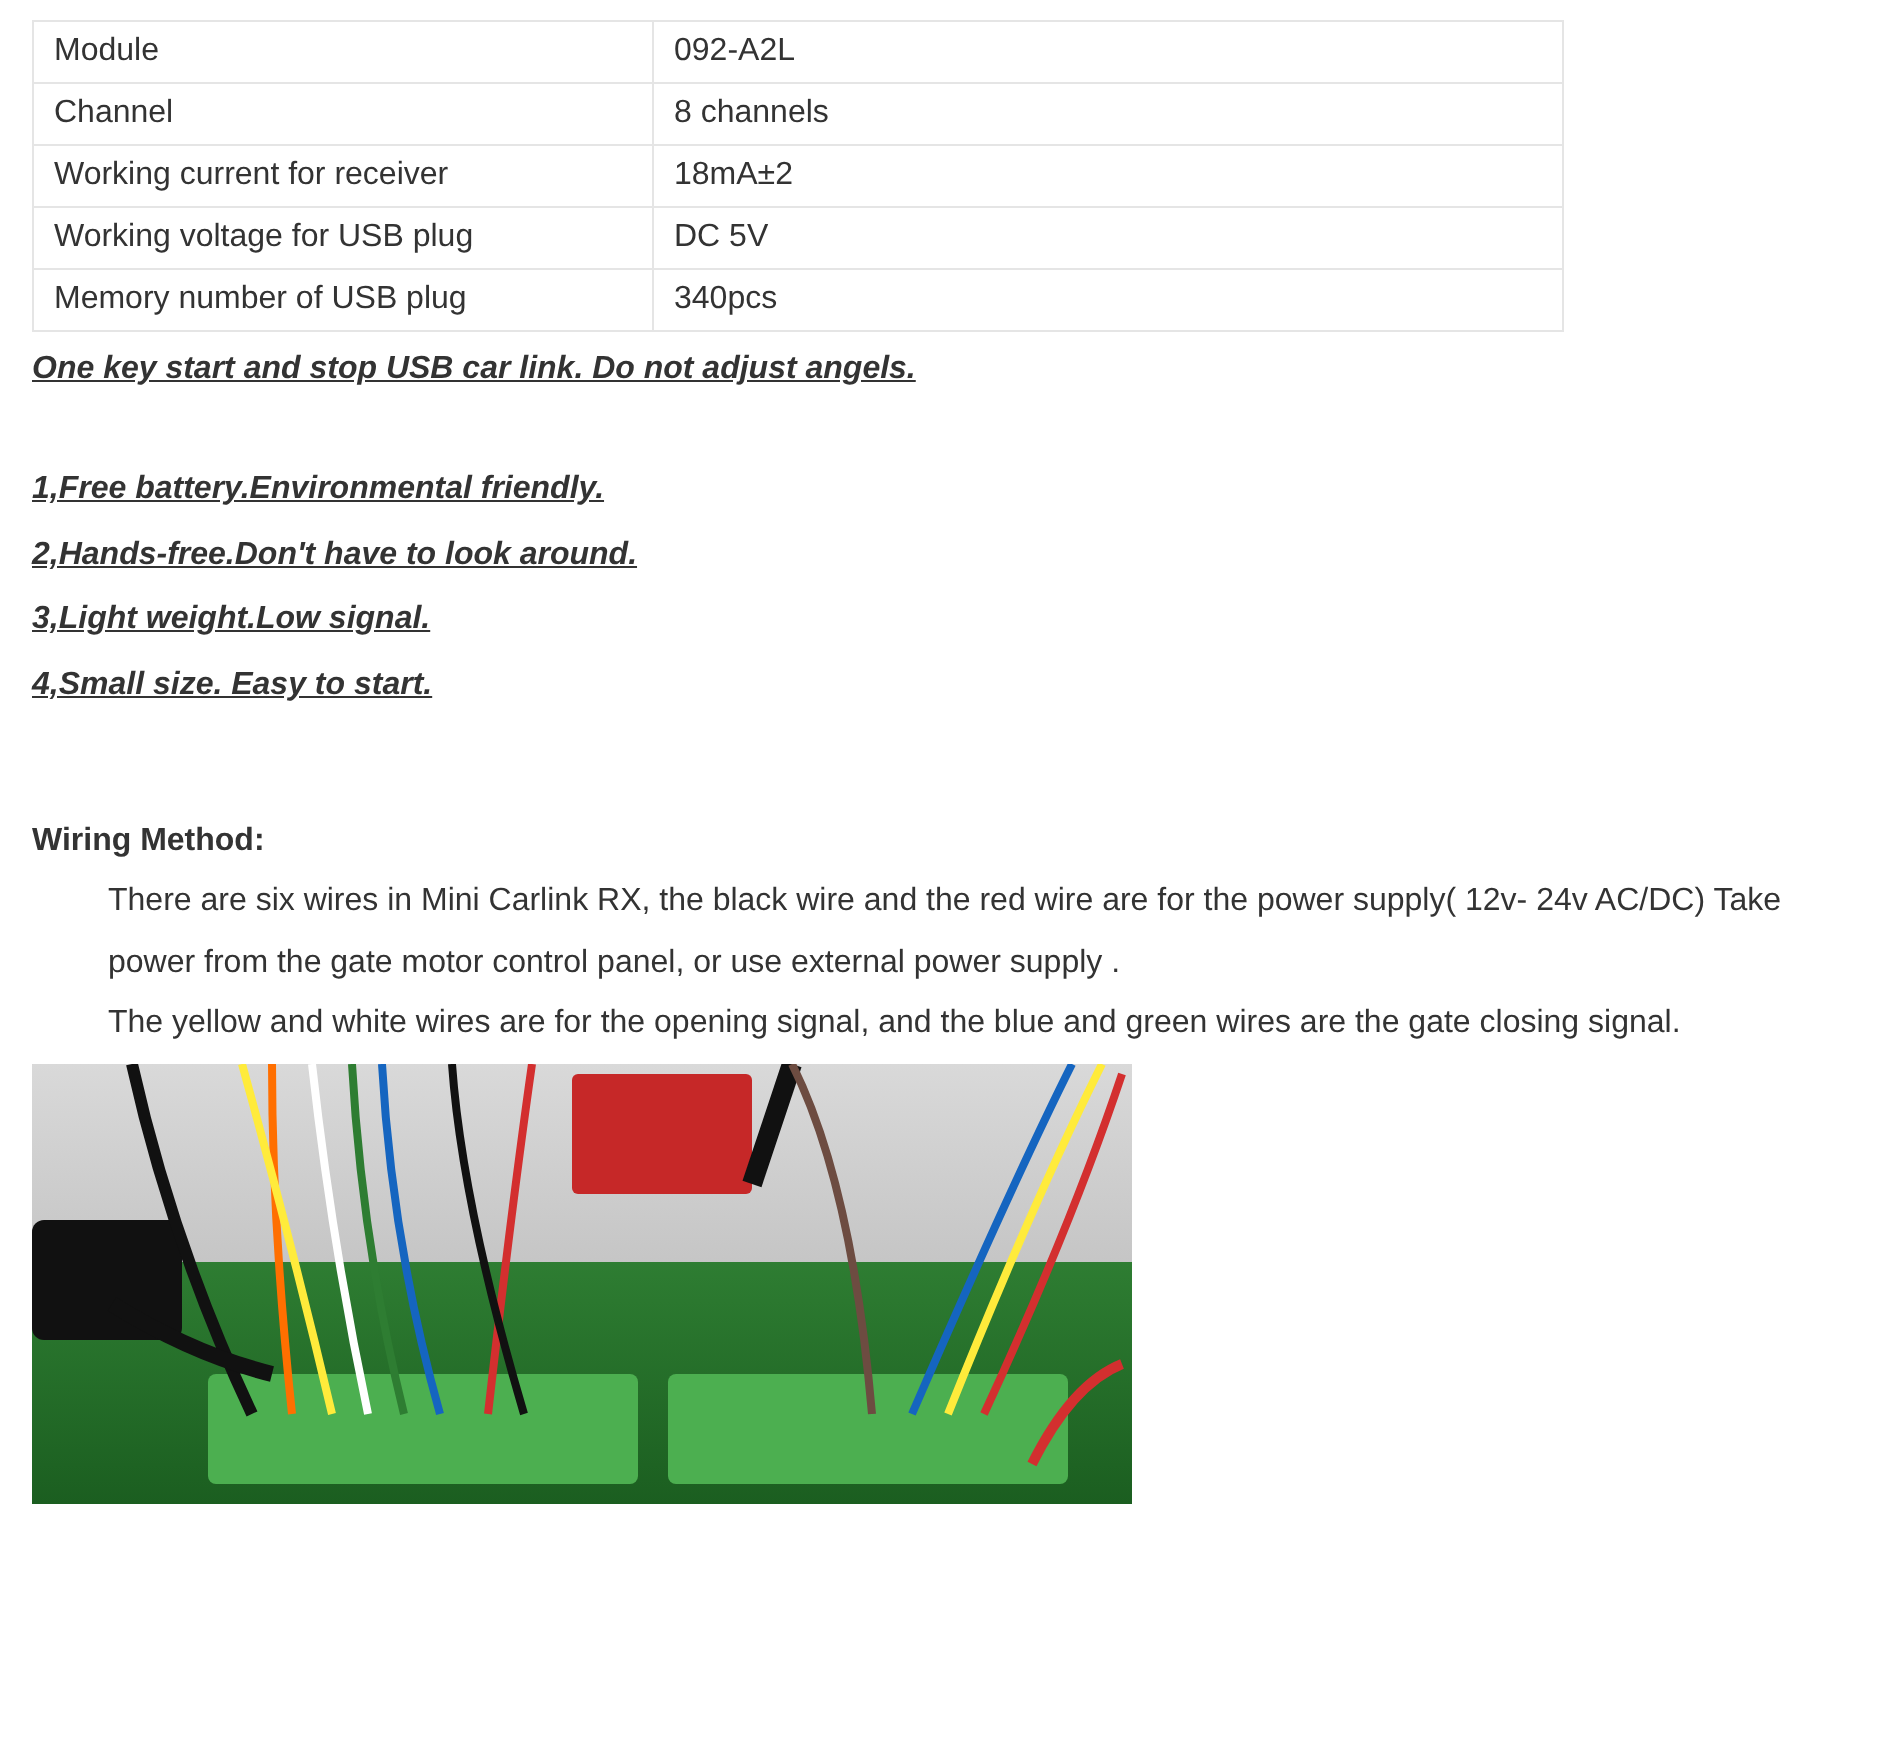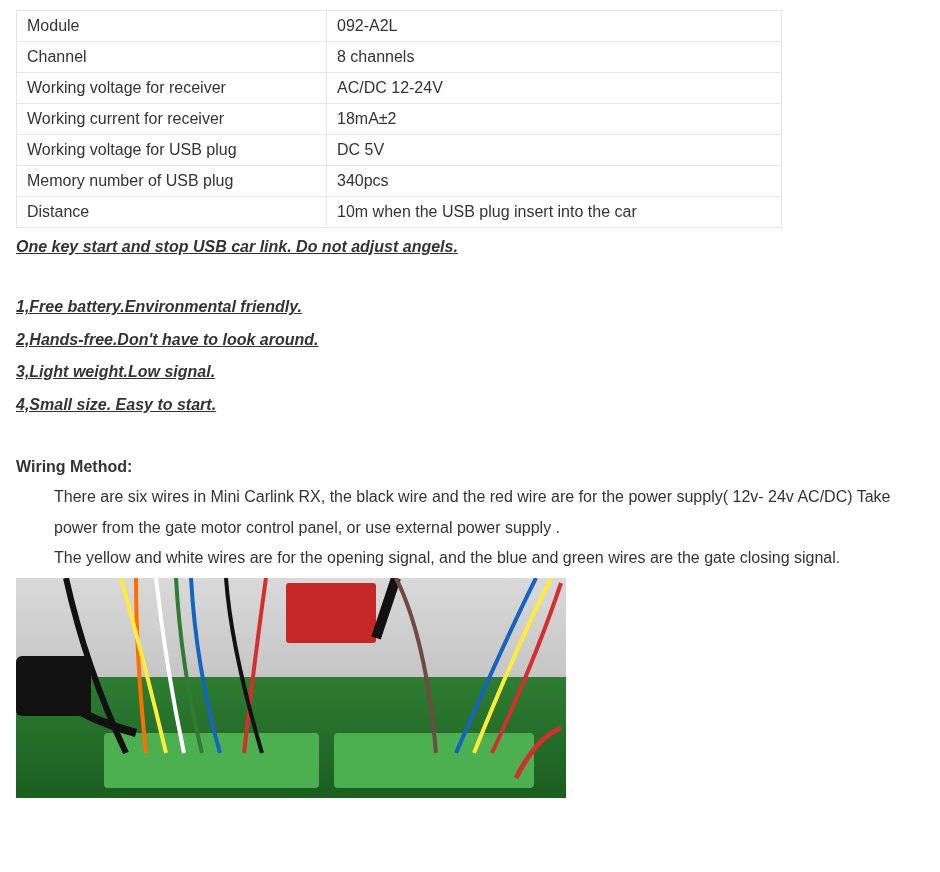--- a/index.html
+++ b/index.html
@@ -38,21 +38,21 @@
     font-style: italic;
     text-decoration: underline;
     margin: 2px 0;
     line-height: 1.9;
   }
   .gap {
     height: 26px;
   }
   .wiring-title {
     font-weight: bold;
-    margin-top: 4px;
+    margin-top: 20px;
     line-height: 1.9;
   }
   .body-text {
     line-height: 1.9;
     margin-left: 38px;
   }
   .photo {
     width: 550px;
     height: 220px;
     margin-top: 4px;
@@ -96,38 +96,30 @@
     <tbody>
       <tr>
         <td>Module</td>
         <td>092-A2L</td>
       </tr>
       <tr>
         <td>Channel</td>
         <td>8 channels</td>
       </tr>
       <tr>
-        <td>Working voltage for receiver</td>
-        <td>AC/DC 12-24V</td>
-      </tr>
-      <tr>
         <td>Working current for receiver</td>
         <td>18mA±2</td>
       </tr>
       <tr>
         <td>Working voltage for USB plug</td>
         <td>DC 5V</td>
       </tr>
       <tr>
         <td>Memory number of USB plug</td>
         <td>340pcs</td>
-      </tr>
-      <tr>
-        <td>Distance</td>
-        <td>10m when the USB plug insert into the car</td>
       </tr>
     </tbody>
   </table>
 
   <div class="feature-block">
     <div class="feature-line">One key start and stop USB car link. Do not adjust angels.</div>
   </div>
 
   <div class="gap"></div>
 

